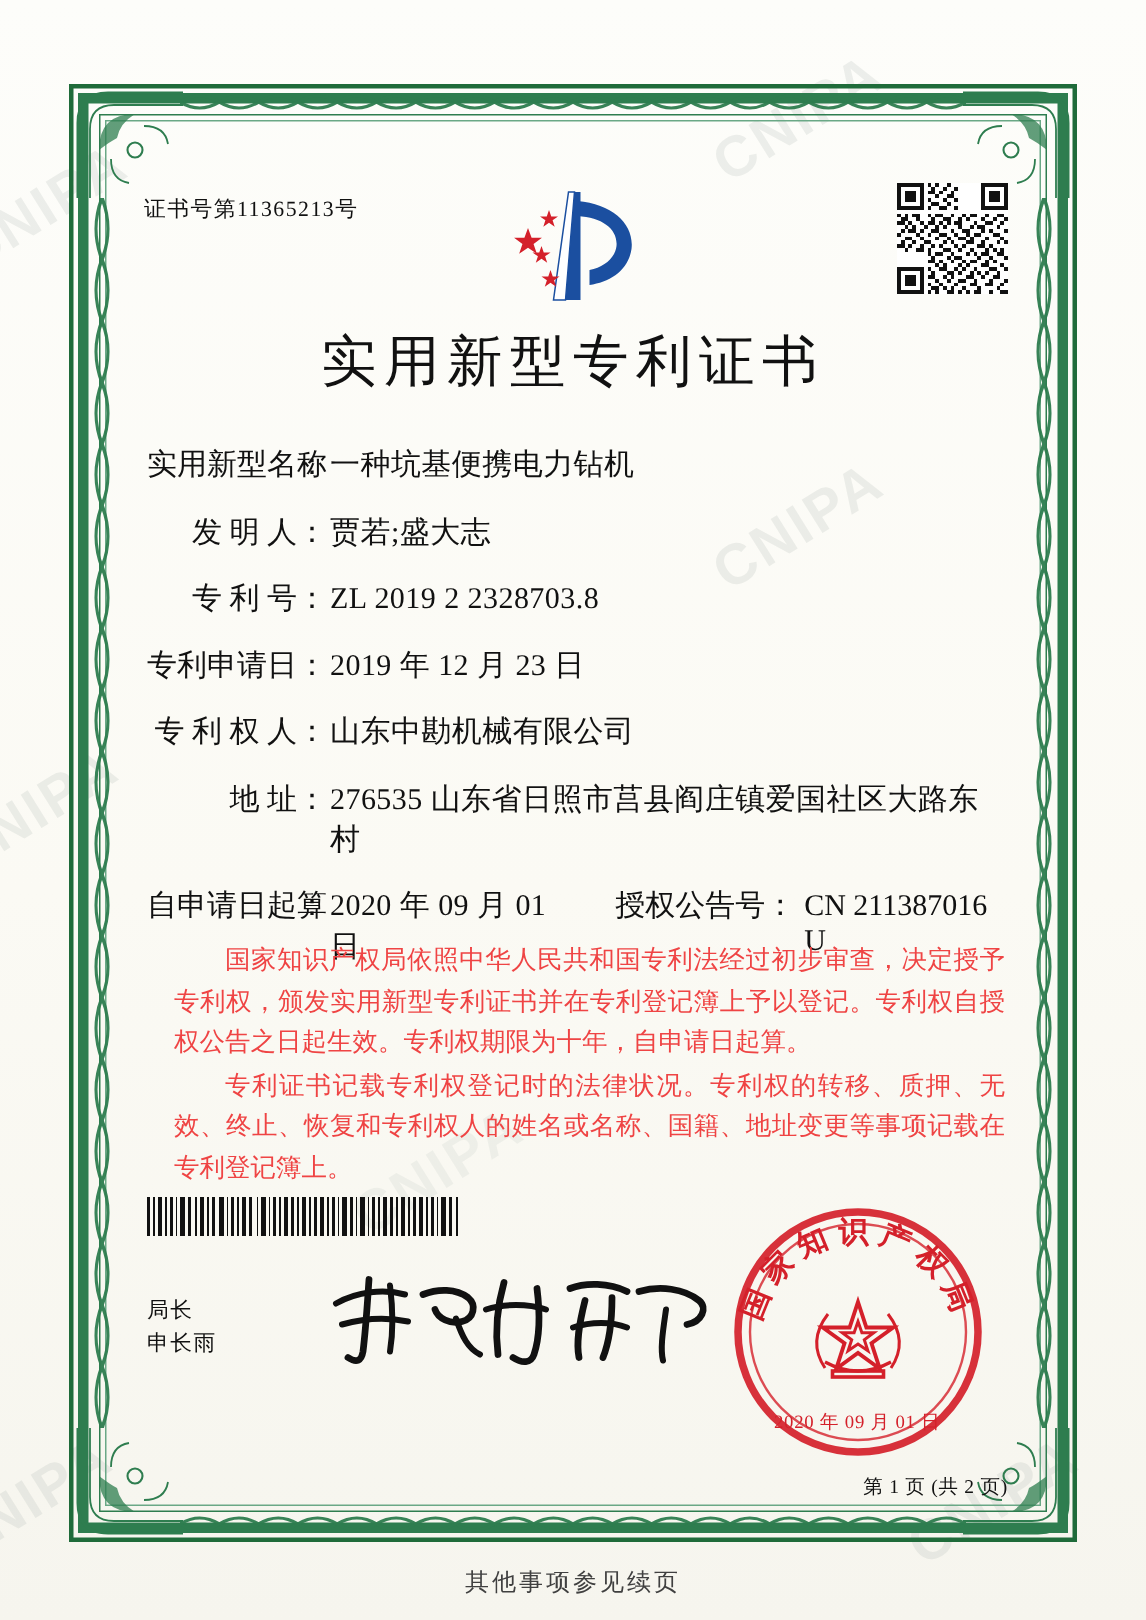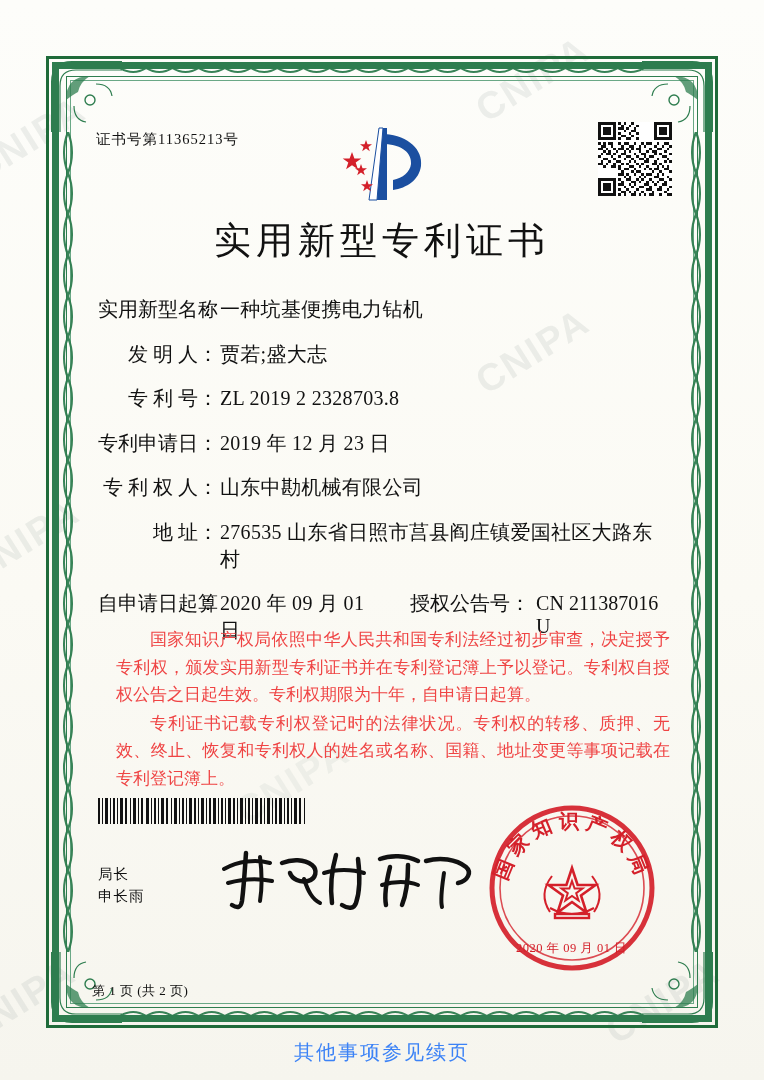--- a/index.html
+++ b/index.html
@@ -276,34 +276,34 @@
     font-size: 12.5px;
     letter-spacing: .5px;
     font-family: "Liberation Serif", serif;
   }
 
   .page-num {
     position: absolute;
     left: 0;
     right: 0;
     top: 878px;
-    text-align: left;
+    text-align: right;
     font-size: 13px;
     color: #111;
     letter-spacing: .5px;
   }
 
   .footer-note {
     position: absolute;
     left: 0;
     right: 0;
     bottom: 14px;
     text-align: center;
-    font-size: 20px;
-    color: #3b82f6;
+    font-size: 16px;
+    color: #404040;
     letter-spacing: 2px;
   }
 </style>
 </head>
 <body>
 
 <div class="page">
   <div class="paper-tint"></div>
 
   <div class="watermarks">

